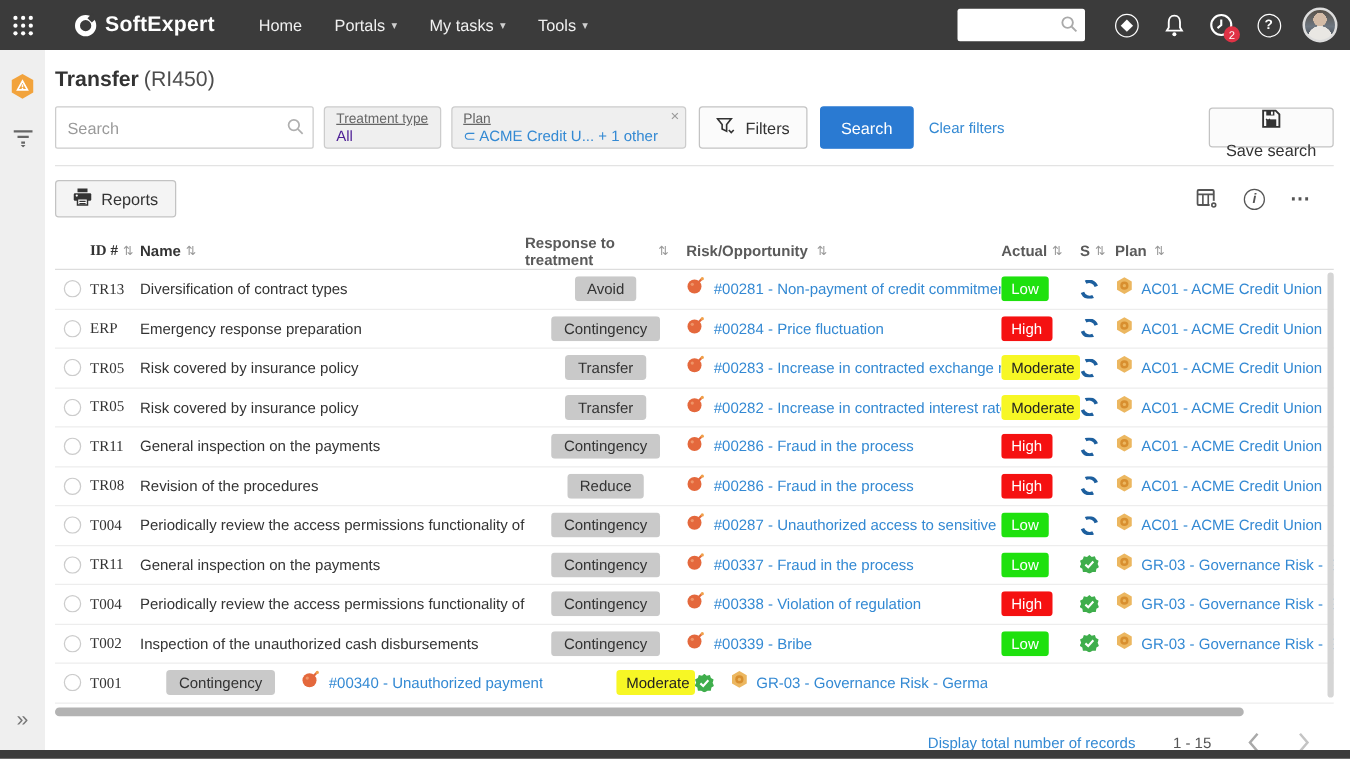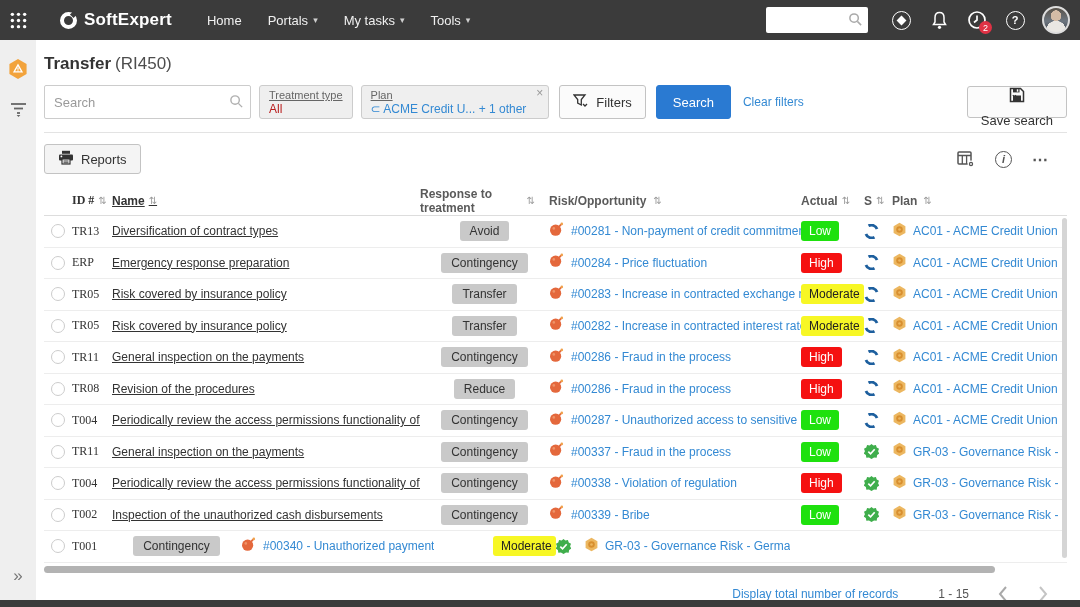--- a/index.html
+++ b/index.html
@@ -50,21 +50,21 @@
 
   .toolbar { display:flex; align-items:stretch; margin-top:11px; height:34px; }
   .search-box { position:relative; width:207px; }
   .search-box input { width:100%; height:100%; border:1px solid #ccc; border-radius:2px; padding:0 26px 0 9px;
                       font-size:13px; color:#333; font-family:"Liberation Sans",sans-serif; }
   .search-box input::placeholder { color:#9a9a9a; }
   .search-box .mag { position:absolute; right:7px; top:9px; }
   .chip { background:#efefef; border:1px solid #ccc; border-radius:3px; margin-left:8px; padding:3px 9px 2px 9px;
           display:flex; flex-direction:column; justify-content:center; position:relative; cursor:pointer; }
   .chip-label { font-size:11px; color:#666; line-height:13px;text-decoration:underline; }
-  .chip-value { font-size:12px; color:#b91c1c; line-height:14px; }
+  .chip-value { font-size:12px; color:#4c1d95; line-height:14px; }
   .chip-value.blue { color:#3389d3; }
   .chip-close { position:absolute; top:1px; right:5px; font-size:12px; color:#999; cursor:pointer; line-height:12px; }
   .chip.has-close { padding-right:22px; }
   .btn { display:flex; align-items:center; gap:7px; border:1px solid #c3c3c3; background:#fbfbfb; border-radius:3px;
          font-size:13px; color:#333; padding:0 13px; cursor:pointer; }
   .btn-filters { margin-left:10px;gap:8px; }
   .btn-search { margin-left:10px; background:#2a7ad2; border-color:#2a7ad2; color:#fff; padding:0 16px; }
   .clear-link { display:flex; align-items:center; margin-left:12px; font-size:12px; color:#3389d3; cursor:pointer; }
   .toolbar .spacer { flex:1; }
   .btn-save { align-self:center; height:32px;flex-direction:column; }
@@ -81,39 +81,39 @@
 
   
   .tbl { margin-top:12px; position:relative; }
   .thead { display:flex; align-items:center; height:30px; border-bottom:1px solid #ddd; }
   .th { font-size:12px; font-weight:700; color:#5a5a5a; display:flex; align-items:center; gap:4px; cursor:pointer; }
   .sort { font-size:10px; color:#999; font-weight:400; }
   .trow { display:flex; align-items:center; height:31.5px; border-bottom:1px solid #ededed; cursor:pointer; }
   .c { display:flex; align-items:center; overflow:hidden; }
   .col-radio { width:24px; padding-left:7px; flex:none; }
   .col-id    { width:44px; padding-left:4px; flex:none; font-size:12px; color:#333;font-family:Liberation Serif, serif; }
-  .col-name  { width:308px; flex:none; font-size:12px; color:#333; white-space:nowrap;text-decoration:underline; }
+  .col-name  { width:308px; flex:none; font-size:12px; color:#333; white-space:nowrap; }
   .col-resp  { width:129px; flex:none; justify-content:center; }
   .col-risk  { width:252px; flex:none; gap:7px; white-space:nowrap; }
   .col-actual{ width:63px; flex:none; }
   .col-s     { width:28px; flex:none; }
   .col-plan  { flex:1; gap:6px; white-space:nowrap; min-width:0; }
   .th.col-resp { justify-content:flex-end; padding-right:14px; }
   .radio { width:14px; height:14px; border:1.6px solid #ccc; border-radius:50%; background:#fff; }
   .resp-chip { background:#c9c9c9; color:#333; font-size:12px; padding:3px 10px; border-radius:3px; white-space:nowrap; }
   .link { font-size:12px; color:#3389d3; text-decoration:none; overflow:hidden; text-overflow:clip; white-space:nowrap; }
   .status-badge { min-width:38px; text-align:center; font-size:12px; padding:3px 8px; border-radius:3px; white-space:nowrap; }
   .hscroll { height:7px; margin-top:3px; position:relative; }
   .hscroll .thumb { position:absolute; left:0; top:0; height:7px; width:93%; background:#b3b3b3; border-radius:4px; cursor:pointer; }
   .vscroll { position:absolute; right:0px; top:32px; width:5px; height:340px; background:#d5d5d5; border-radius:3px; cursor:pointer; }
 
   
   .tfoot { display:flex; align-items:center; justify-content:flex-end; height:38px; margin-top:2px; padding-right:18px; }
   .total-link { font-size:12px; color:#3389d3; cursor:pointer; }
-  .range { font-size:12px; color:#555; margin-left:40px; }
+  .range { font-size:12px; color:#555; margin-left:30px; }
   .pg { margin-left:28px; cursor:pointer; display:flex; align-items:center; }
 
   .bottom-bar { position:absolute; left:0; bottom:0; width:1080px; height:7px; background:#3b3b3b; }
 </style>
 </head>
 <body>
 
 <div class="navbar">
   <div class="nav-left">
     <div class="apps-btn">

